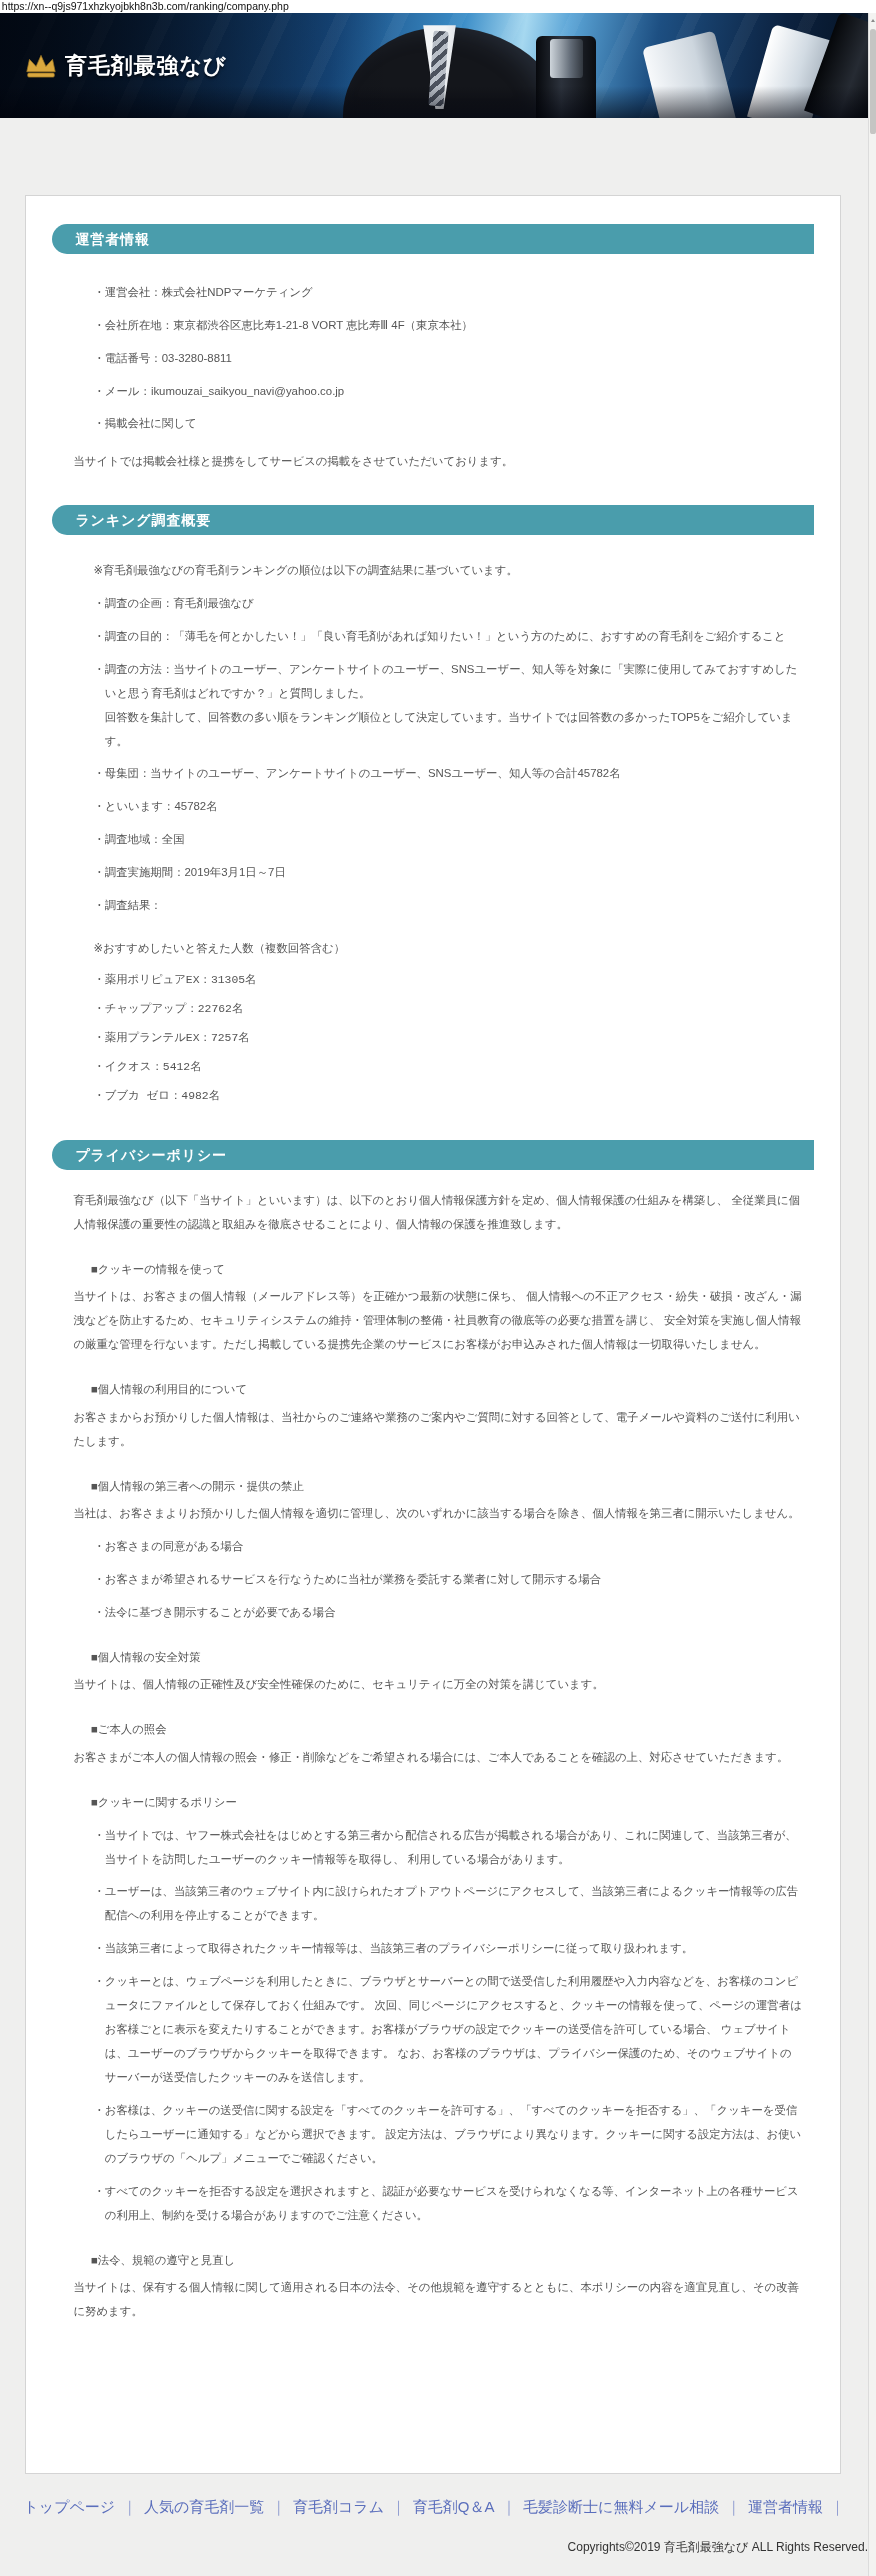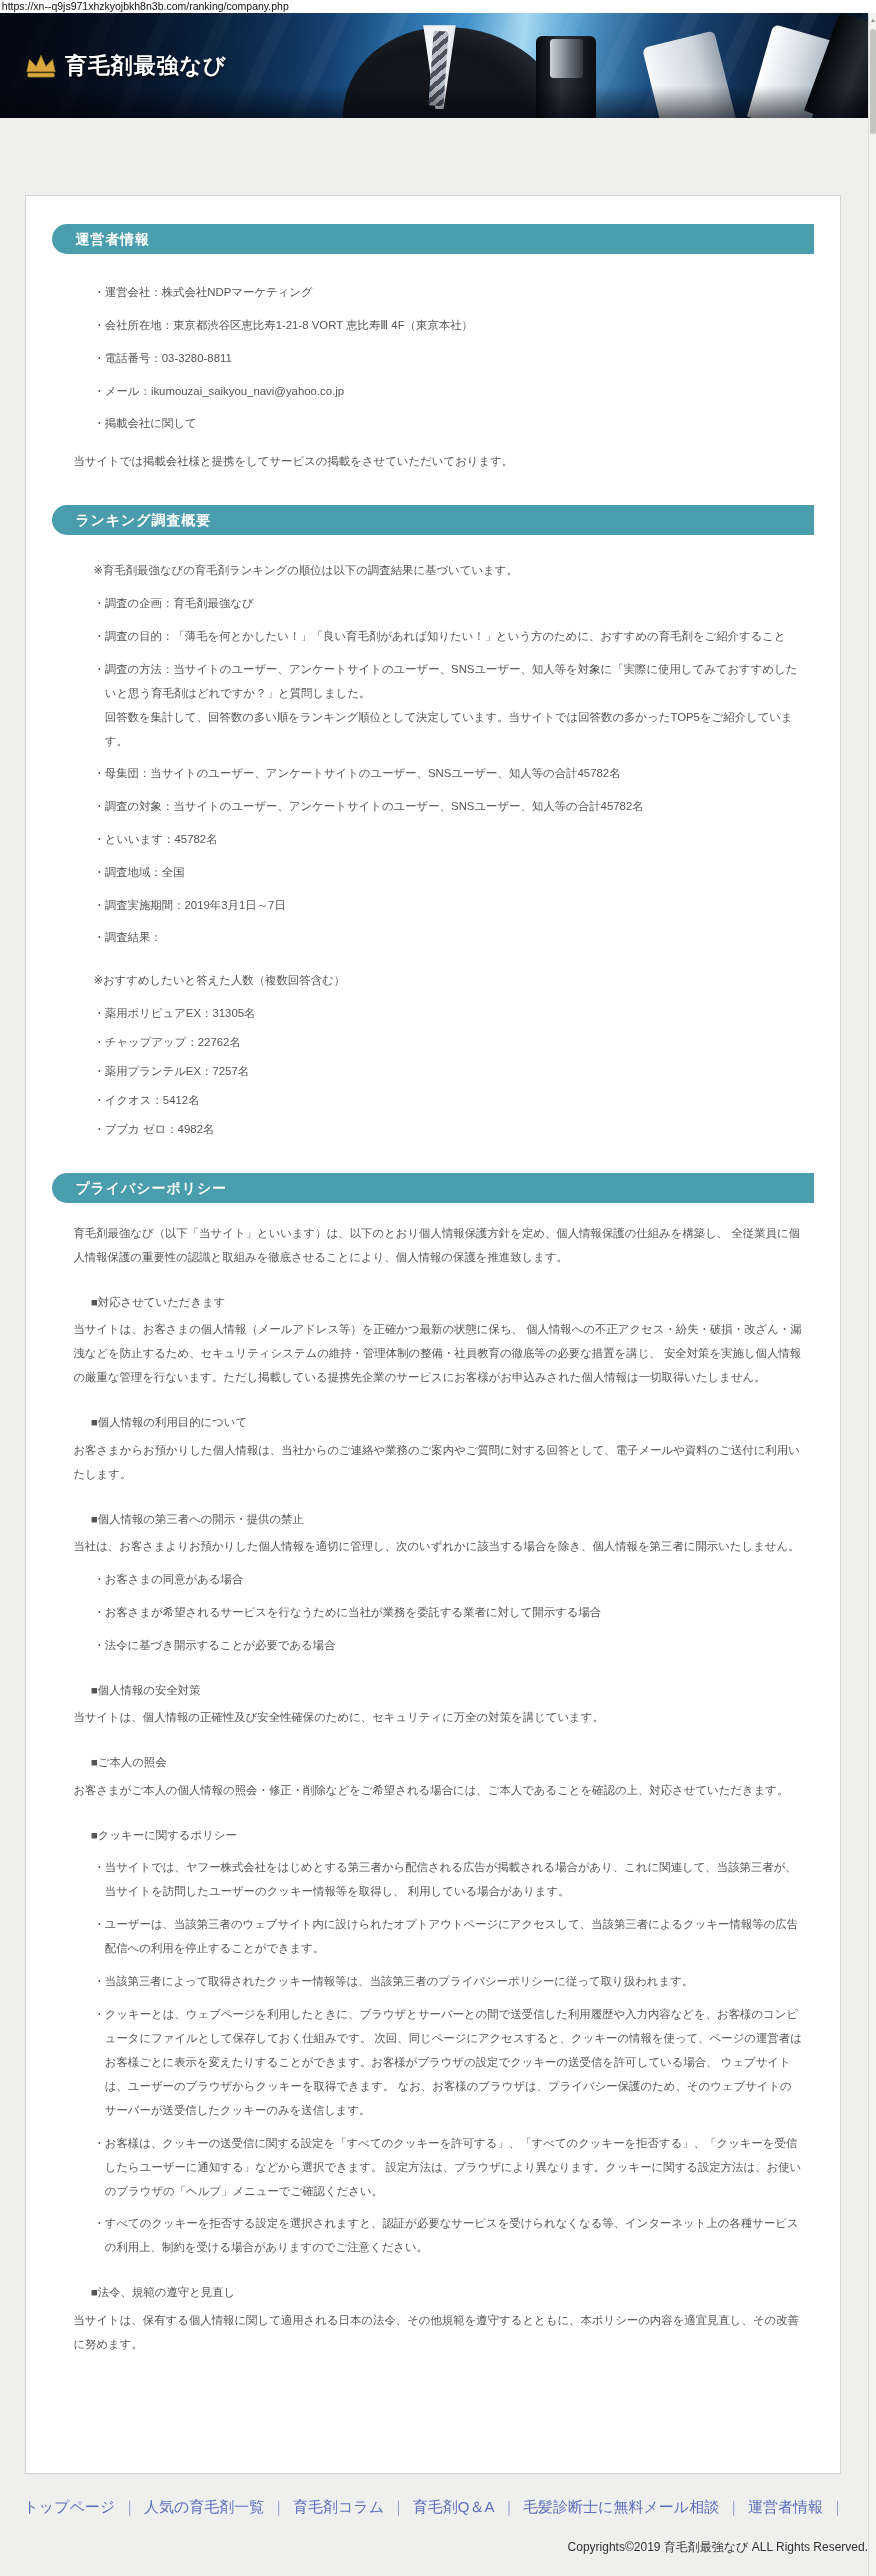--- a/index.html
+++ b/index.html
@@ -87,21 +87,21 @@
     background:#4a9dac; color:#ffffff;
     font-size:14px; font-weight:bold; letter-spacing:0.9px;
     border-radius:15px 0 0 15px;
     padding-left:23px;
   }
   .sec-body { padding:17.5px 12.3px 0 21px; font-size:11.4px; color:#555; }
   .li { line-height:24px; margin:8.8px 0 8.8px 20px; padding-left:11.4px; text-indent:-11.4px; }
   .lead { line-height:24px; margin:5.3px 0 8.8px 20px; }
   .para { line-height:24px; margin:14px 0 0 0; }
   .results { margin-top:19px; }
-  .results .li { margin-top:5px; margin-bottom:4.4px; }
+  .results .li { margin-top:5px; margin-bottom:4.4px;font-family:Liberation Mono, monospace; }
   .p-block { margin-top:21px; }
   .p-heading { font-size:11.4px; font-weight:normal; margin:0 0 3.5px 17.5px; line-height:24px; color:#555; }
   .p-body { line-height:24px; margin:0; }
   .p-bullets { margin-top:8.8px; }
   
   .footer-nav {
     position:absolute; top:2495px; left:0; width:868px;
     text-align:center; font-size:15px; line-height:24px;
   }
   .footer-nav a { color:#5a6ebc; text-decoration:none; margin:0 3.5px; cursor:pointer; }
@@ -172,21 +172,20 @@
       <h2 class="sec-bar">ランキング調査概要</h2>
       <div class="sec-body">
         <div class="lead">※育毛剤最強なびの育毛剤ランキングの順位は以下の調査結果に基づいています。</div>
         <div class="li">・調査の企画：育毛剤最強なび</div>
         <div class="li">・調査の目的：「薄毛を何とかしたい！」「良い育毛剤があれば知りたい！」という方のために、おすすめの育毛剤をご紹介すること</div>
         <div class="li">
           <span>・調査の方法：当サイトのユーザー、アンケートサイトのユーザー、SNSユーザー、知人等を対象に「実際に使用してみておすすめしたいと思う育毛剤はどれですか？」と質問しました。</span><br>
           <span>回答数を集計して、回答数の多い順をランキング順位として決定しています。当サイトでは回答数の多かったTOP5をご紹介しています。</span>
         </div>
         <div class="li">・母集団：当サイトのユーザー、アンケートサイトのユーザー、SNSユーザー、知人等の合計45782名</div>
-        <div class="li">・調査の対象：当サイトのユーザー、アンケートサイトのユーザー、SNSユーザー、知人等の合計45782名</div>
         <div class="li">・といいます：45782名</div>
         <div class="li">・調査地域：全国</div>
         <div class="li">・調査実施期間：2019年3月1日～7日</div>
         <div class="li">・調査結果：</div>
         <div class="results">
           <div class="lead">※おすすめしたいと答えた人数（複数回答含む）</div>
           <div class="li">・薬用ポリピュアEX：31305名</div>
           <div class="li">・チャップアップ：22762名</div>
           <div class="li">・薬用プランテルEX：7257名</div>
           <div class="li">・イクオス：5412名</div>
@@ -194,21 +193,21 @@
         </div>
       </div>
     </section>
 
     <section>
       <h2 class="sec-bar">プライバシーポリシー</h2>
       <div class="sec-body">
         <p class="p-body">育毛剤最強なび（以下「当サイト」といいます）は、以下のとおり個人情報保護方針を定め、個人情報保護の仕組みを構築し、 全従業員に個人情報保護の重要性の認識と取組みを徹底させることにより、個人情報の保護を推進致します。</p>
 
         <div class="p-block">
-          <h3 class="p-heading">■対応させていただきます</h3>
+          <h3 class="p-heading">■クッキーの情報を使って</h3>
           <p class="p-body">当サイトは、お客さまの個人情報（メールアドレス等）を正確かつ最新の状態に保ち、 個人情報への不正アクセス・紛失・破損・改ざん・漏洩などを防止するため、セキュリティシステムの維持・管理体制の整備・社員教育の徹底等の必要な措置を講じ、 安全対策を実施し個人情報の厳重な管理を行ないます。ただし掲載している提携先企業のサービスにお客様がお申込みされた個人情報は一切取得いたしません。</p>
         </div>
 
         <div class="p-block">
           <h3 class="p-heading">■個人情報の利用目的について</h3>
           <p class="p-body">お客さまからお預かりした個人情報は、当社からのご連絡や業務のご案内やご質問に対する回答として、電子メールや資料のご送付に利用いたします。</p>
         </div>
 
         <div class="p-block">
           <h3 class="p-heading">■個人情報の第三者への開示・提供の禁止</h3>

